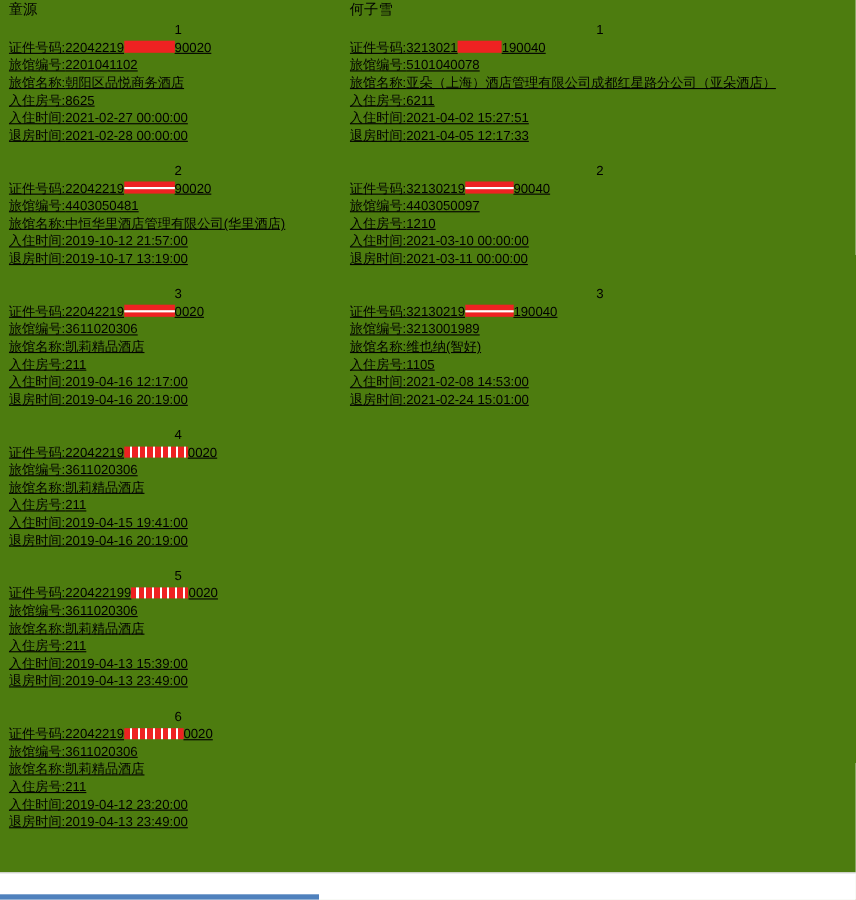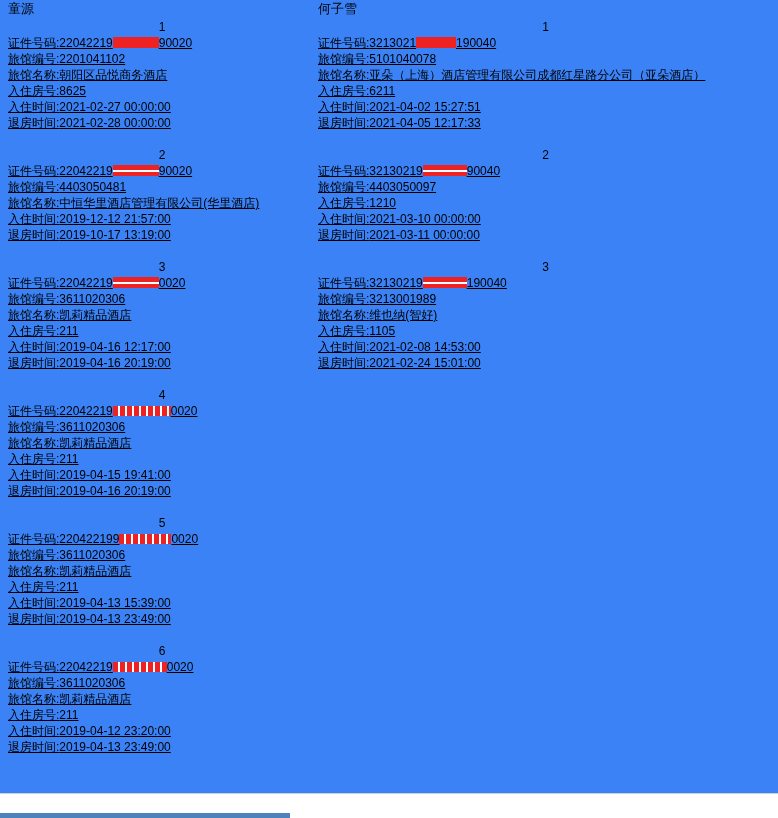--- a/index.html
+++ b/index.html
@@ -14,21 +14,21 @@
     font-size: 12px;
     color: #000000;
     overflow: hidden;
     position: relative;
   }
   .sheet {
     position: absolute;
     left: 0; top: 0;
     width: 778px;
     height: 793px;
-    background: #3b82f6;
+    background: #4d7c0f;
     overflow: hidden;
   }
   .col {
     position: absolute;
     top: 0;
     width: 308px;
     padding: 0;
   }
   .col-left  { left: 8px; }
   .col-right { left: 318px; width: 455px; }
@@ -194,21 +194,21 @@
           <div class="row"><span>入住房号:</span><span>8625</span></div>
           <div class="row"><span>入住时间:</span><span>2021-02-27 00:00:00</span></div>
           <div class="row"><span>退房时间:</span><span>2021-02-28 00:00:00</span></div>
           <div class="blank"></div>
         </div>
         <div class="group">
           <div class="group-num">2</div>
           <div class="row"><span>证件号码:</span><span>22042219</span><span class="redact white-stripe" style="width: 46px;"></span><span>90020</span></div>
           <div class="row"><span>旅馆编号:</span><span>4403050481</span></div>
           <div class="row"><span>旅馆名称:</span><span>中恒华里酒店管理有限公司(华里酒店)</span></div>
-          <div class="row"><span>入住时间:</span><span>2019-12-12 21:57:00</span></div>
+          <div class="row"><span>入住时间:</span><span>2019-10-12 21:57:00</span></div>
           <div class="row"><span>退房时间:</span><span>2019-10-17 13:19:00</span></div>
           <div class="blank"></div>
         </div>
         <div class="group">
           <div class="group-num">3</div>
           <div class="row"><span>证件号码:</span><span>22042219</span><span class="redact white-stripe" style="width: 46px;"></span><span>0020</span></div>
           <div class="row"><span>旅馆编号:</span><span>3611020306</span></div>
           <div class="row"><span>旅馆名称:</span><span>凯莉精品酒店</span></div>
           <div class="row"><span>入住房号:</span><span>211</span></div>
           <div class="row"><span>入住时间:</span><span>2019-04-16 12:17:00</span></div>

